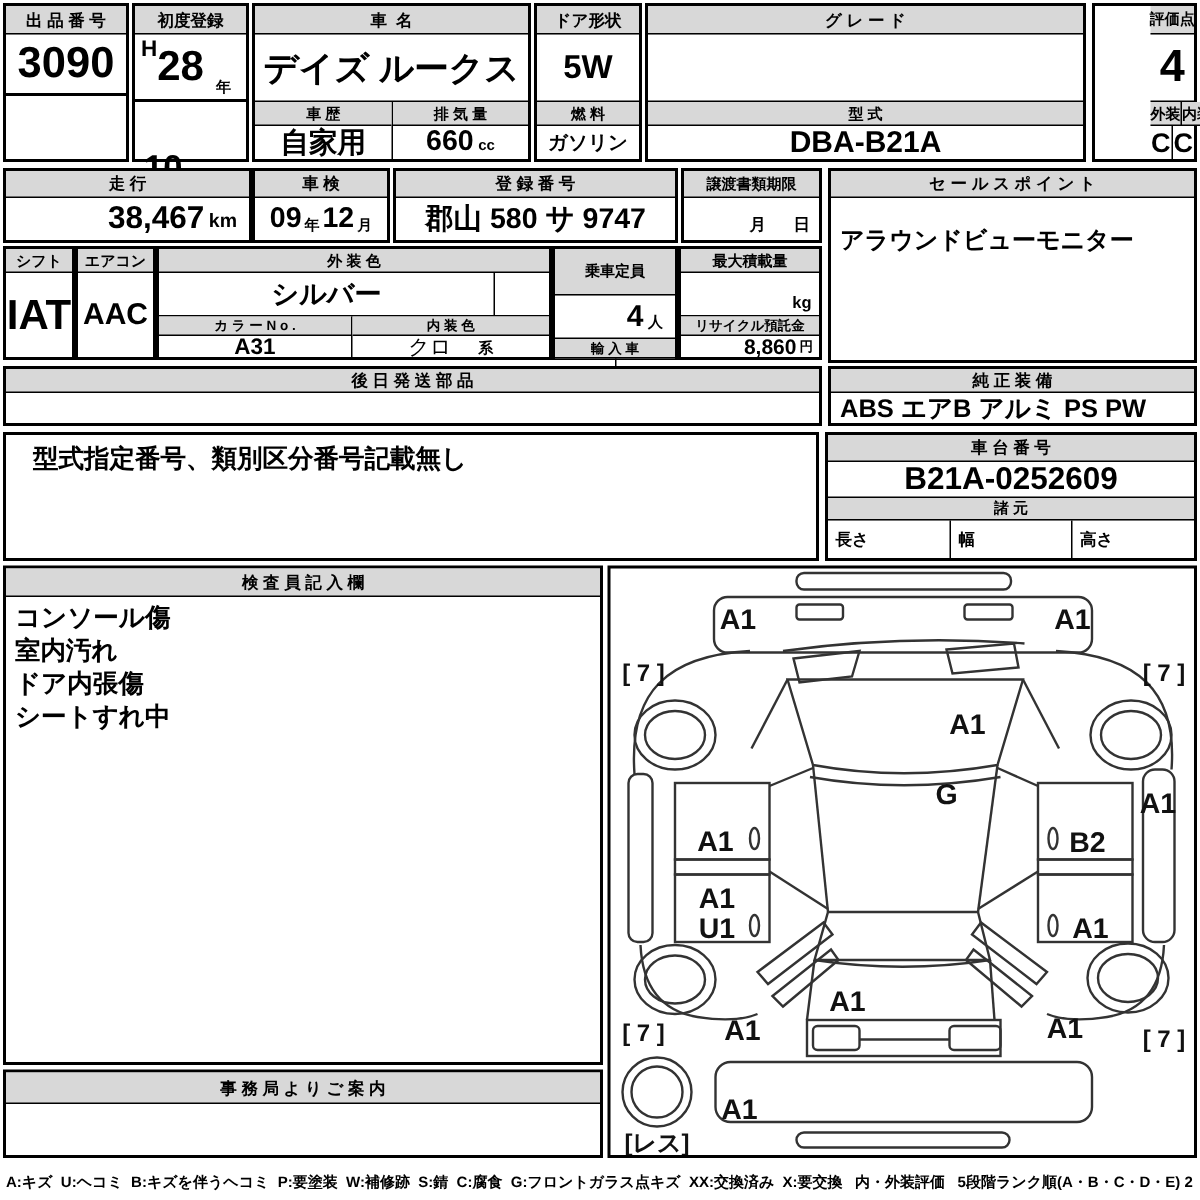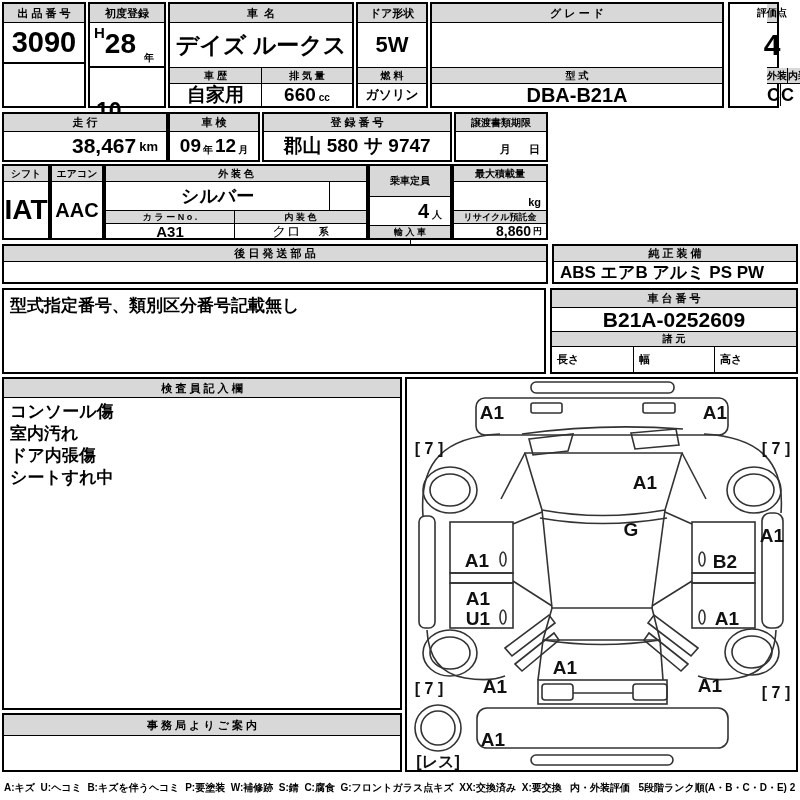--- a/index.html
+++ b/index.html
@@ -62,21 +62,21 @@
   <div class="v" style="height:22px;font-size:13px;">ガソリン</div>
 </div>
 
 <div class="b" style="left:430px;top:2px;width:294px;height:106px;">
   <div class="hd" style="height:19px;">グ レ ー ド</div>
   <div class="v" style="height:45px;border-bottom:1px solid #000;"></div>
   <div class="hd" style="height:16px;font-size:10px;">型 式</div>
   <div class="v" style="height:22px;font-size:20px;">DBA-B21A</div>
 </div>
 
-<div class="b" style="left:728px;top:2px;width:51px;height:106px;padding-left:37px;">
+<div class="b" style="left:728px;top:2px;width:70px;height:106px;padding-left:37px;">
   <div class="hd" style="height:19px;font-size:10px;">評価点</div>
   <div class="v" style="height:45px;font-size:30px;border-bottom:1px solid #000;">4</div>
   <div class="row" style="height:16px;">
     <div class="hd cell" style="width:33px;font-size:10px;border-right:1px solid #000;">外装</div>
     <div class="hd cell" style="width:33px;font-size:10px;">内装</div>
   </div>
   <div class="row" style="height:22px;">
     <div class="v cell" style="width:33px;font-size:18px;border-right:1px solid #000;">C</div>
     <div class="v cell" style="width:33px;font-size:18px;">C</div>
   </div>
@@ -103,20 +103,24 @@
 <div class="b" style="left:262px;top:112px;width:190px;height:50px;">
   <div class="hd" style="height:18px;">登 録 番 号</div>
   <div class="v" style="height:28px;font-size:19px;">郡山 580 サ 9747</div>
 </div>
 
 <div class="b" style="left:454px;top:112px;width:94px;height:50px;">
   <div class="hd" style="height:18px;font-size:10px;">譲渡書類期限</div>
   <div class="v" style="height:28px;font-size:11px;justify-content:flex-end;align-items:flex-end;padding:0 6px 3px 0;white-space:pre;">月      日</div>
 </div>
 
+<div class="b" style="left:552px;top:112px;width:246px;height:130px;">
+  <div class="hd" style="height:18px;">セ ー ル ス ポ イ ン ト</div>
+  <div style="padding:18px 6px 0;font-size:16px;font-weight:bold;">アラウンドビューモニター</div>
+</div>
 
 <div class="b" style="left:2px;top:164px;width:48px;height:76px;">
   <div class="hd" style="height:16px;font-size:10px;">シフト</div>
   <div class="v" style="height:56px;font-size:28px;border-radius:20px;">IAT</div>
 </div>
 
 <div class="b" style="left:50px;top:164px;width:54px;height:76px;">
   <div class="hd" style="height:16px;font-size:10px;">エアコン</div>
   <div class="v" style="height:56px;font-size:20px;">AAC</div>
 </div>
@@ -168,21 +172,21 @@
 <div class="b" style="left:2px;top:244px;width:546px;height:40px;">
   <div class="hd" style="height:16px;">後 日 発 送 部 品</div>
 </div>
 
 <div class="b" style="left:552px;top:244px;width:246px;height:40px;">
   <div class="hd" style="height:16px;">純 正 装 備</div>
   <div class="v" style="height:20px;font-size:17px;justify-content:flex-start;padding-left:6px;">ABS エアB アルミ PS PW</div>
 </div>
 
 <div class="b" style="left:2px;top:288px;width:544px;height:86px;">
-  <div style="padding:4px 6px;font-size:17px;font-weight:bold;">型式指定番号、類別区分番号記載無し</div>
+  <div style="padding:4px 18px;font-size:17px;font-weight:bold;">型式指定番号、類別区分番号記載無し</div>
 </div>
 
 <div class="b" style="left:550px;top:288px;width:248px;height:86px;">
   <div class="hd" style="height:18px;">車 台 番 号</div>
   <div class="v" style="height:24px;font-size:21px;border-bottom:1px solid #000;">B21A-0252609</div>
   <div class="hd" style="height:15px;font-size:10px;">諸 元</div>
   <div class="row" style="height:25px;">
     <div class="cell" style="width:82px;border-right:1px solid #000;font-size:11px;font-weight:bold;padding:5px 0 0 5px;">長さ</div>
     <div class="cell" style="width:81px;border-right:1px solid #000;font-size:11px;font-weight:bold;padding:5px 0 0 5px;">幅</div>
     <div class="cell" style="width:81px;font-size:11px;font-weight:bold;padding:5px 0 0 5px;">高さ</div>

